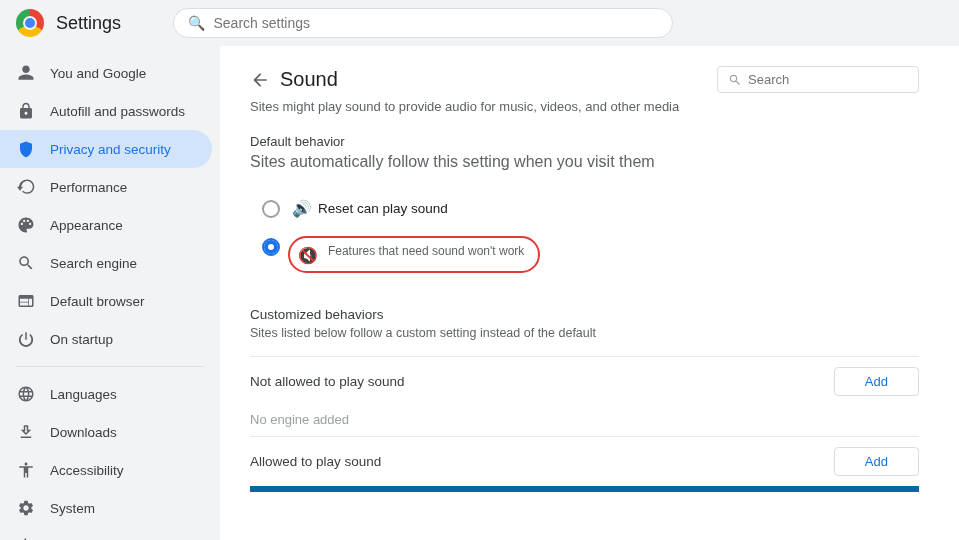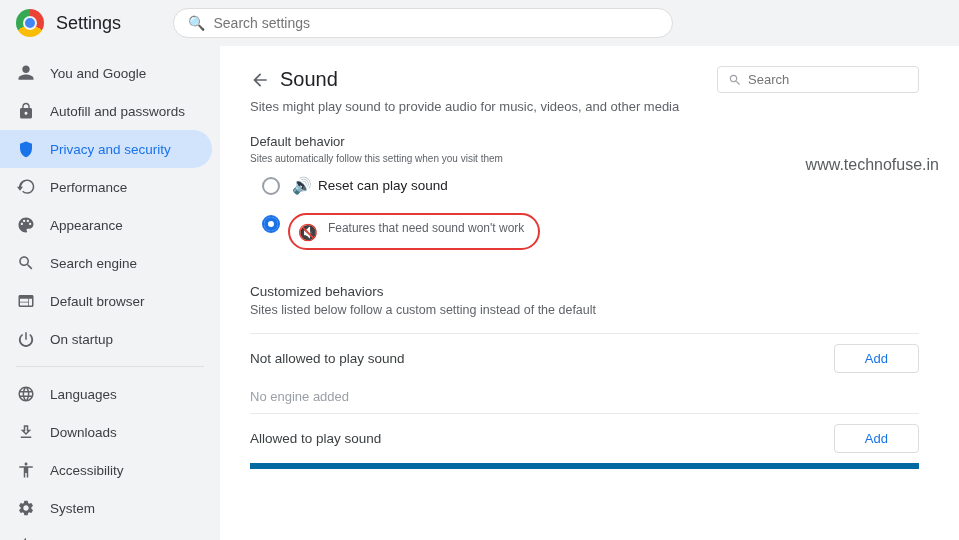--- a/index.html
+++ b/index.html
@@ -61,21 +61,21 @@
     .page-header { display: flex; align-items: center; gap: 12px; margin-bottom: 6px; justify-content: space-between; }
     .page-header-left { display: flex; align-items: center; gap: 10px; }
     .back-btn { background: none; border: none; cursor: pointer; color: #5f6368; font-size: 20px; display: flex; align-items: center; }
     .page-title { font-size: 20px; color: #202124; font-weight: 400; }
     .page-search { display: flex; align-items: flex-end; background: white; border: 1px solid #ddd; border-radius: 4px; padding: 5px 10px; gap: 6px; }
     .page-search input { border: none; outline: none; font-size: 13px; color: #5f6368; width: 160px; }
 
     .section-desc { font-size: 13px; color: #5f6368; margin-bottom: 20px; margin-top: 4px; }
 
     .section-label { font-size: 13px; font-weight: 500; color: #3c4043; margin-bottom: 4px; margin-top: 16px; }
-    .section-sub { font-size: 10px; color: #5f6368; margin-bottom: 4px; }
+    .section-sub { font-size: 16px; color: #5f6368; margin-bottom: 20px; }
 
     
     .radio-option {
       display: flex; align-items: center; gap: 12px;
       padding: 8px 12px; border-radius: 8px; cursor: pointer;
       margin-bottom: 2px;
     }
     .radio-circle {
       width: 18px; height: 18px; border-radius: 50%;
       border: 2px solid #9aa0a6; flex-shrink: 0;
@@ -251,21 +251,20 @@
             <path d="M12 5V1L7 6l5 5V7c3.3 0 6 2.7 6 6s-2.7 6-6 6-6-2.7-6-6H4c0 4.4 3.6 8 8 8s8-3.6 8-8-3.6-8-8-8z"></path>
           </svg>
       </span>
       <span>Reset settings</span>
     </div>
 
   </div>
 
   <div class="content" style="position:relative;">
 
-    <div class="watermark">www.technofuse.in</div>
 
     <div class="content-inner">
 
       <div class="page-header">
         <div class="page-header-left">
           <button class="back-btn">
             <svg width="20" height="20" viewBox="0 0 24 24" fill="#5f6368">
                 <path d="M20 11H7.83l5.59-5.59L12 4l-8 8 8 8 1.41-1.41L7.83 13H20v-2z"></path>
               </svg>
           </button>

